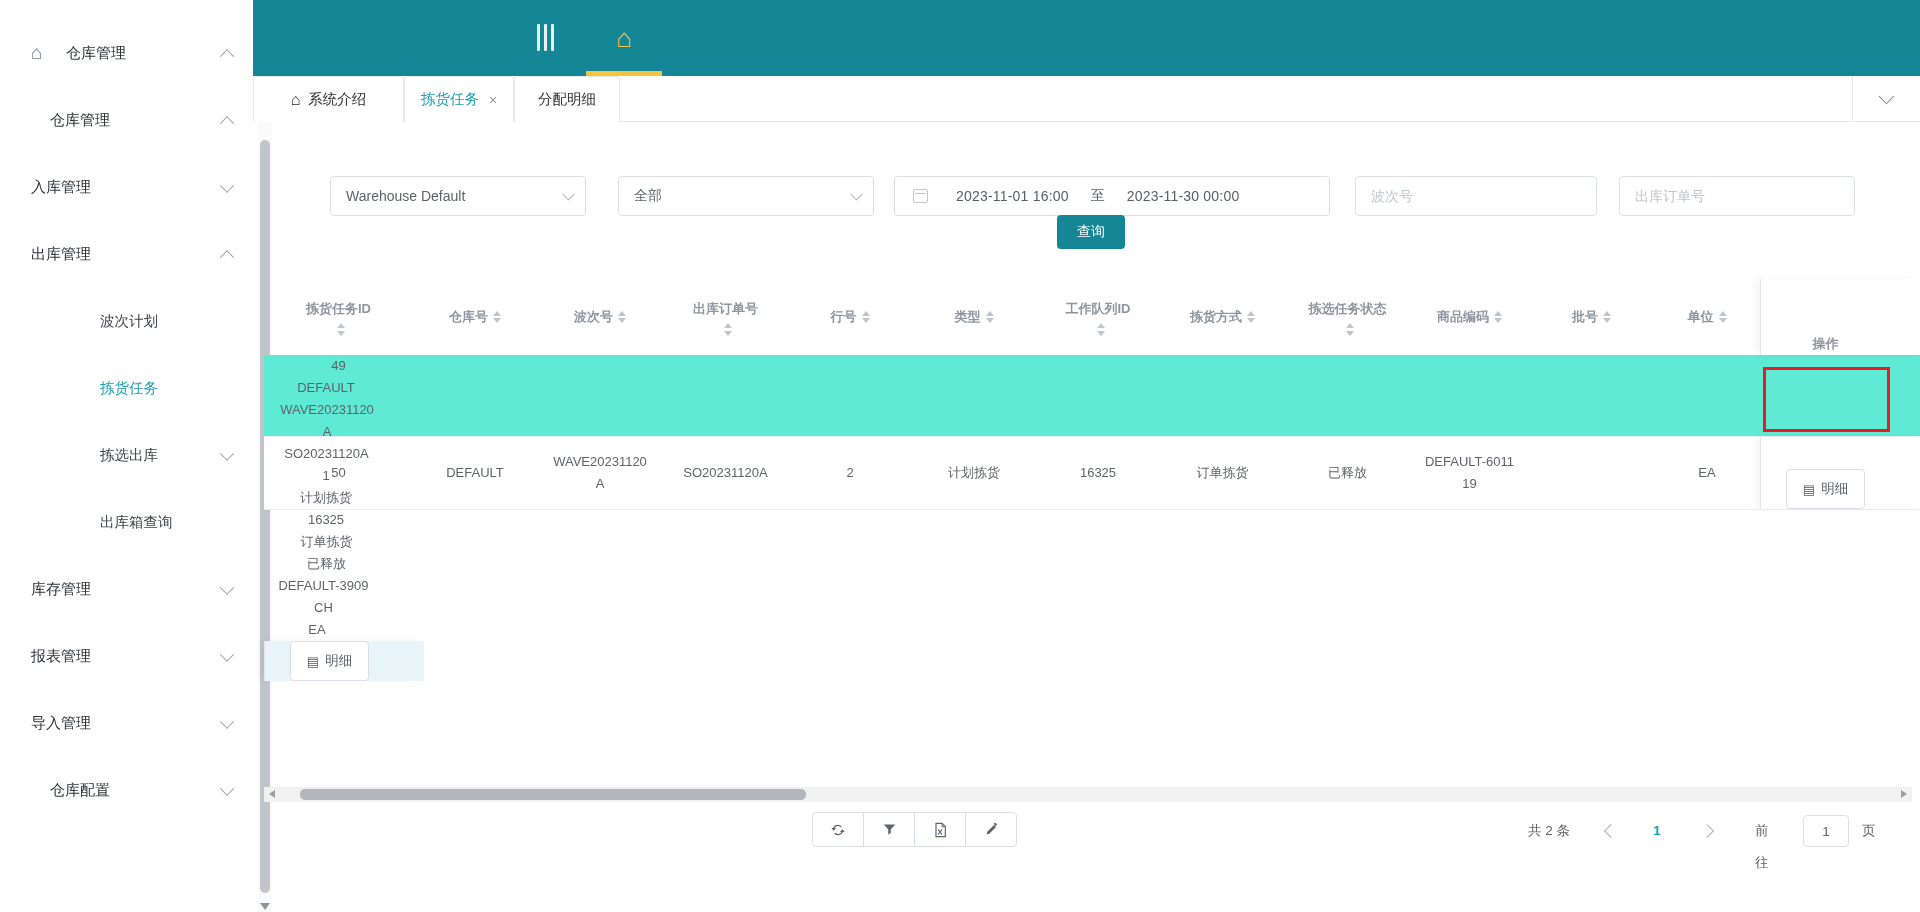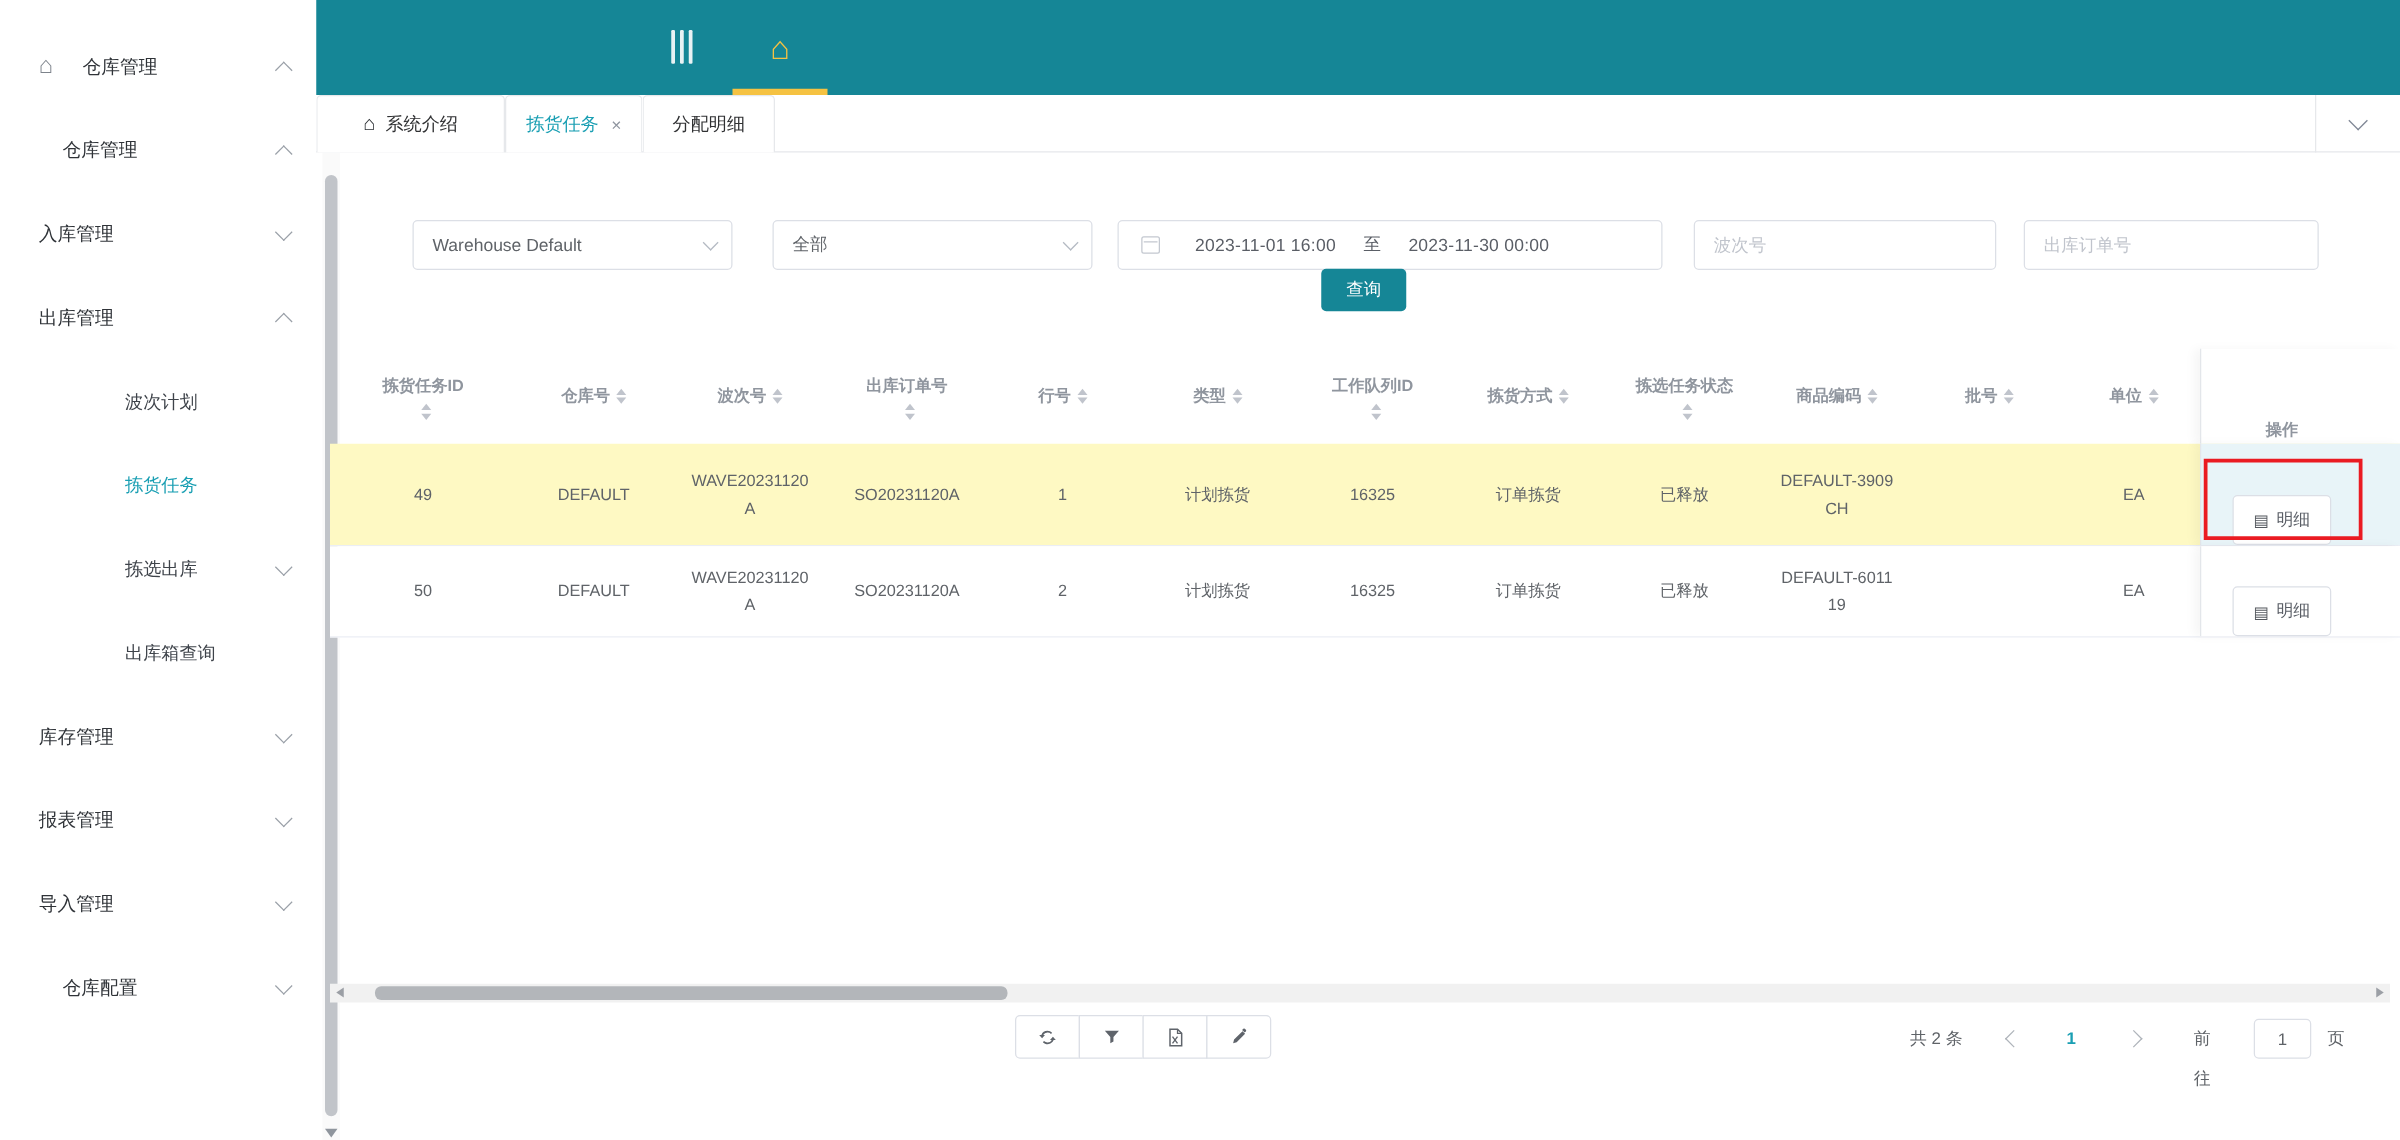--- a/index.html
+++ b/index.html
@@ -72,21 +72,21 @@
       line-height:22px;}
   .th .cell{color:#8f959e;font-weight:bold;}
   .c0{width:149px;}.c1{width:124px;}.c2{width:126px;}.c3{width:125px;}.c4{width:124px;}.c5{width:124px;}.c6{width:124px;}
   .c7{width:125px;}.c8{width:125px;}.c9{width:119px;}.c10{width:125px;}.c11{width:106px;}
   .c12{width:160px;padding-right:30px;border-left:1px solid #e3e6ea;box-shadow:-5px 0 8px rgba(0,0,0,.04);align-items:flex-end;}
   .sort{display:inline-flex;flex-direction:column;gap:2.5px;margin-left:5px;}
   .sort i{display:block;width:0;height:0;border-left:4.5px solid transparent;border-right:4.5px solid transparent;}
   .sort .u{border-bottom:5.5px solid #c0c4cc;}
   .sort .d{border-top:5.5px solid #c0c4cc;}
   .twoline{flex-direction:column;gap:3px;align-items:center;}
-  .row1{height:82px;background:#fef9c3;border-bottom:1px solid #ebeef5;}
+  .row1{height:82px;background:#5eead4;border-bottom:1px solid #ebeef5;flex-direction:column;}
   .row1 .c12{background:#e8f4f8;}
   .row2{height:73px;background:#fff;border-bottom:1px solid #ebeef5;}
   .row2 .c12{background:#fff;}
   .brk{display:inline-block;max-width:94px;word-break:break-all;}
   .detail-btn{display:inline-flex;align-items:center;gap:6px;height:40px;padding:0 16px;background:#fff;border:1px solid #dcdfe6;
       border-radius:4px;font-size:13.5px;color:#5a5e66;cursor:pointer;font-family:inherit;}
   .detail-btn .dicon{font-size:13px;color:#55595f;line-height:1;}
   .red-box{position:absolute;left:1763px;top:367px;width:127px;height:65px;border:3px solid #ea1b22;box-sizing:border-box;pointer-events:none;}
 
   

